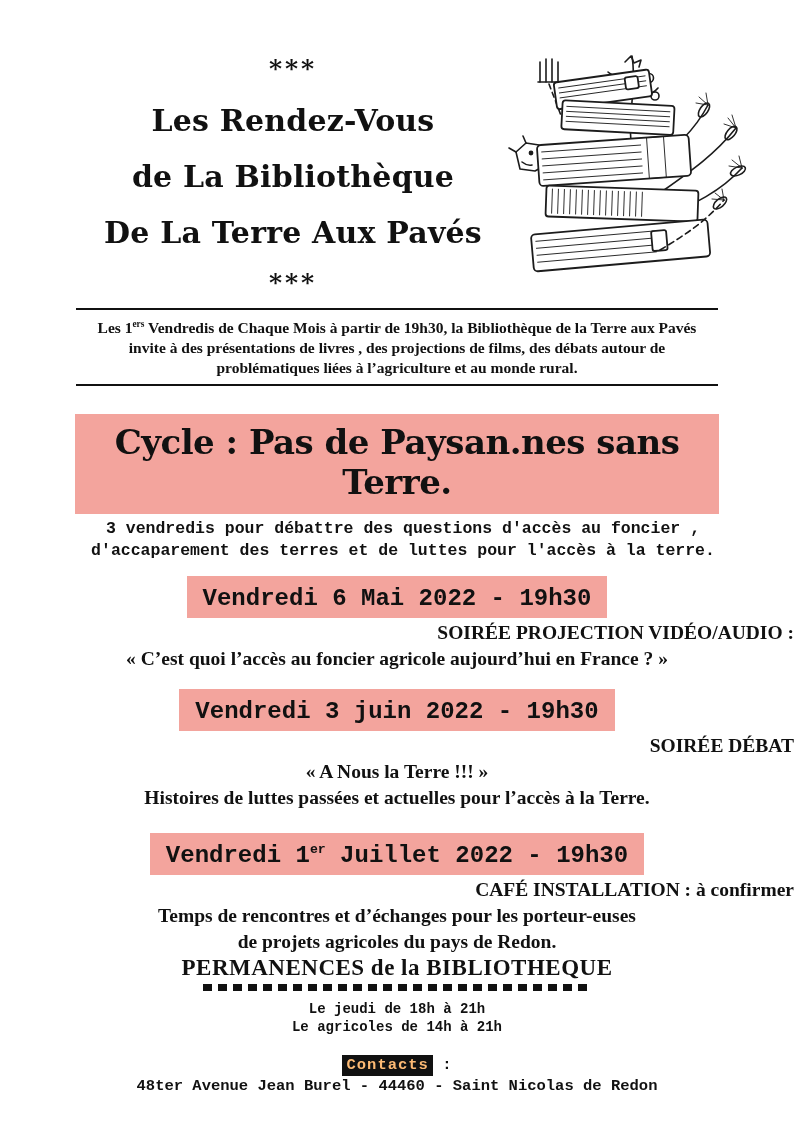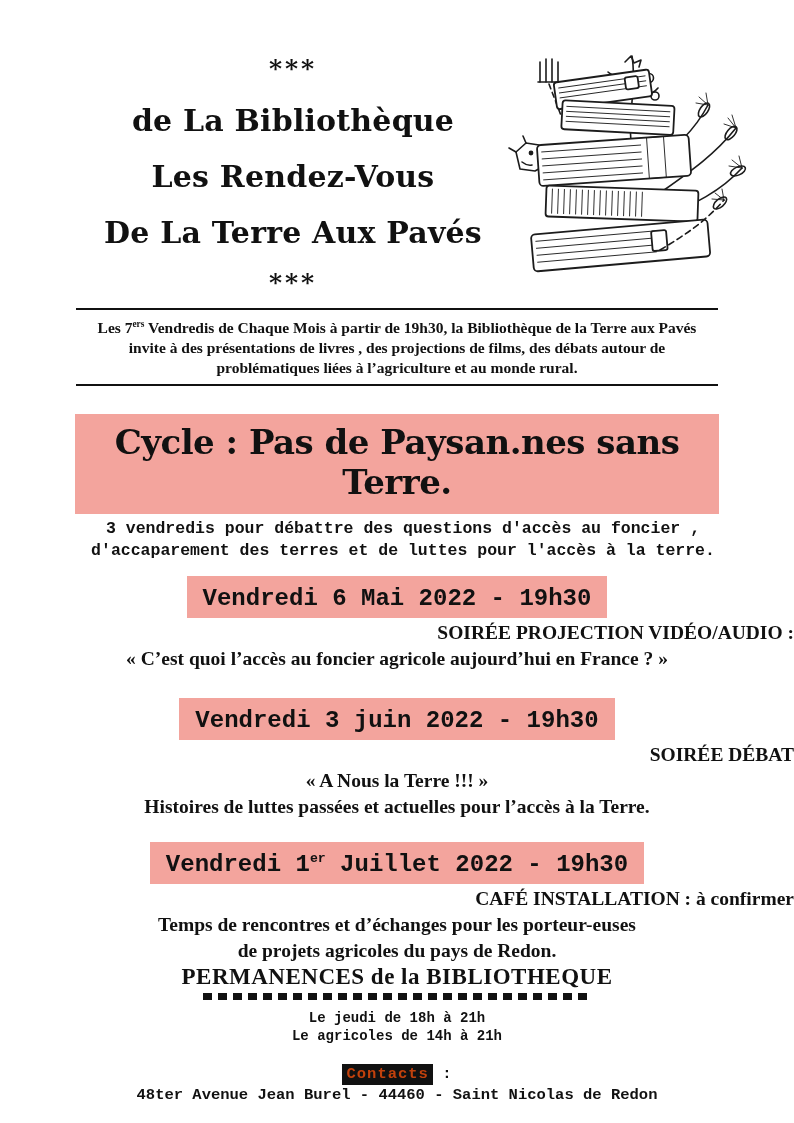--- a/index.html
+++ b/index.html
@@ -55,21 +55,21 @@
   .cycle-sub{
     margin-top:4px;
     text-align:center;
     font-family:"Liberation Mono", monospace;
     font-weight:bold;
     font-size:16.5px;line-height:22px;margin-left:12px;
   }
   
   .event{text-align:center;}
   .event-1{margin-top:14px;}
-  .event-2{margin-top:26px;}
+  .event-2{margin-top:17px;}
   .event-3{margin-top:22px;}
   .event-date{
     display:inline-block;
     background:var(--highlight);
     font-family:"Liberation Mono", monospace;
     font-weight:bold;
     font-size:24px;line-height:28px;
     padding:3px 16px 5px;
   }
   .event-date sup{font-size:0.55em;}
@@ -100,43 +100,43 @@
   
   .contacts{margin-top:19px;text-align:center;}
   .contacts-head{
     font-family:"Liberation Mono", monospace;
     font-weight:bold;
     font-size:15.5px;line-height:20px;
     margin-bottom:2px;
   }
   .contacts-label{
     background:var(--ink);
-    color:#c2410c;
+    color:#fdba74;
     padding:1px 4px 2px;
     letter-spacing:1px;
   }
   .contact-line{
     font-family:"Liberation Mono", monospace;
     font-weight:bold;
     font-size:15.5px;line-height:18px;
   }
   .ill-stroke{fill:none;stroke:#1c1c1c;stroke-width:1.6;stroke-linecap:round;stroke-linejoin:round;}
   .ill-book{fill:#ffffff;stroke:#1c1c1c;stroke-width:1.8;stroke-linejoin:round;}
   .ill-thin{fill:none;stroke:#1c1c1c;stroke-width:0.9;}
 </style>
 </head>
 <body>
 
 <div class="page">
 
   <div class="header">
     <div class="title-block">
       <div class="stars">***</div>
+      <div class="title-line">Les Rendez-Vous</div>
       <div class="title-line">de La Bibliothèque</div>
-      <div class="title-line">Les Rendez-Vous</div>
       <div class="title-line">De La Terre Aux Pavés</div>
       <div class="stars stars-bottom">***</div>
     </div>
 
     <div class="illustration">
       <svg viewBox="0 0 252 248" width="252" height="248" aria-hidden="true">
 
         <g class="ill-stroke">
           <path d="M40 12 v20 M46 9 v23 M52 9 v23 M58 12 v20"></path>
           <path d="M38 32 h22"></path>
@@ -200,21 +200,21 @@
           <path d="M160 200 C185 185 205 172 224 150" stroke-dasharray="6 4"></path>
           <ellipse cx="220" cy="153" rx="4" ry="8" transform="rotate(50 220 153)"></ellipse>
           <g class="ill-thin">
               <path d="M224 150 l-9 -7 m9 7 l-12 -1 m12 1 l-2 -11"></path>
             </g>
         </g>
       </svg>
     </div>
   </div>
 
-  <p class="intro"><span>Les 7</span><sup>ers</sup><span> Vendredis de Chaque Mois à partir de 19h30, la Bibliothèque de la Terre aux Pavés invite à des présentations de livres , des projections de films, des débats autour de problématiques liées à l’agriculture et au monde rural.</span></p>
+  <p class="intro"><span>Les 1</span><sup>ers</sup><span> Vendredis de Chaque Mois à partir de 19h30, la Bibliothèque de la Terre aux Pavés invite à des présentations de livres , des projections de films, des débats autour de problématiques liées à l’agriculture et au monde rural.</span></p>
 
   <div class="cycle-banner">Cycle : Pas de Paysan.nes sans Terre.</div>
   <div class="cycle-sub">
     <div>3 vendredis pour débattre des questions d'accès au foncier ,</div>
     <div>d'accaparement des terres et de luttes pour l'accès à la terre.</div>
   </div>
 
   <section class="event event-1">
     <div>
       <span class="event-date"><span>Vendredi 6 Mai 2022 - 19h30</span><sup></sup><span></span></span>

